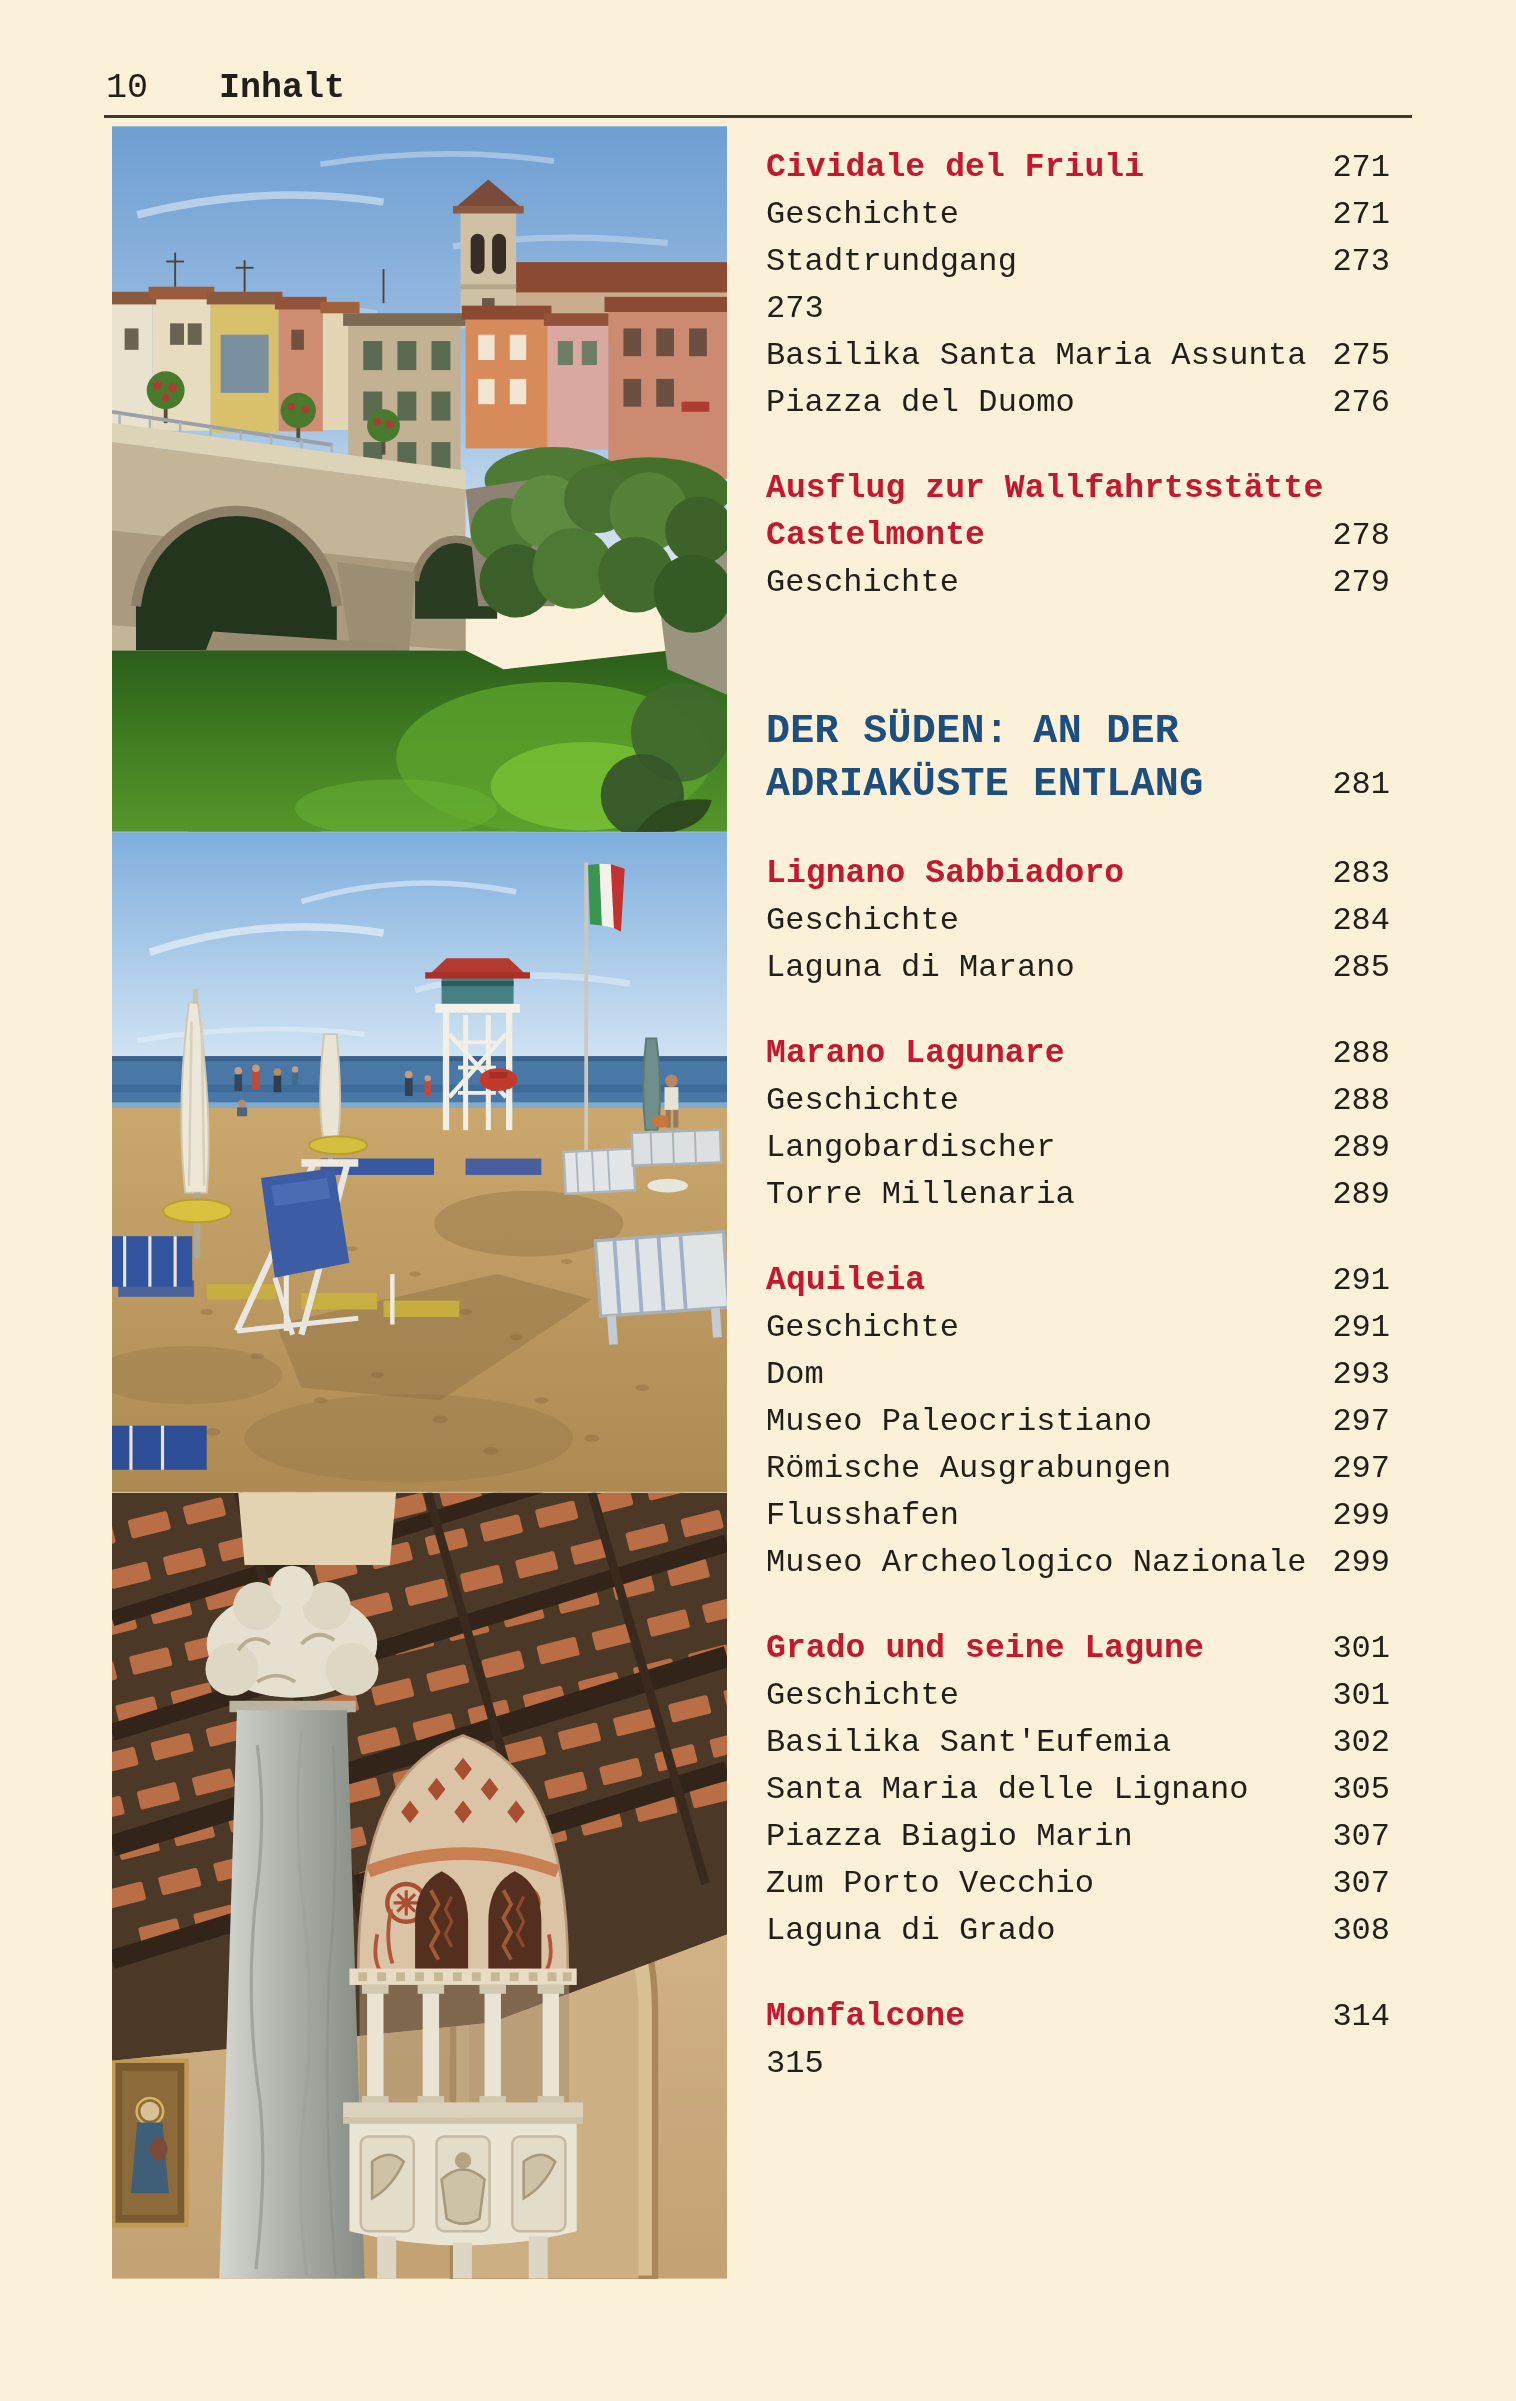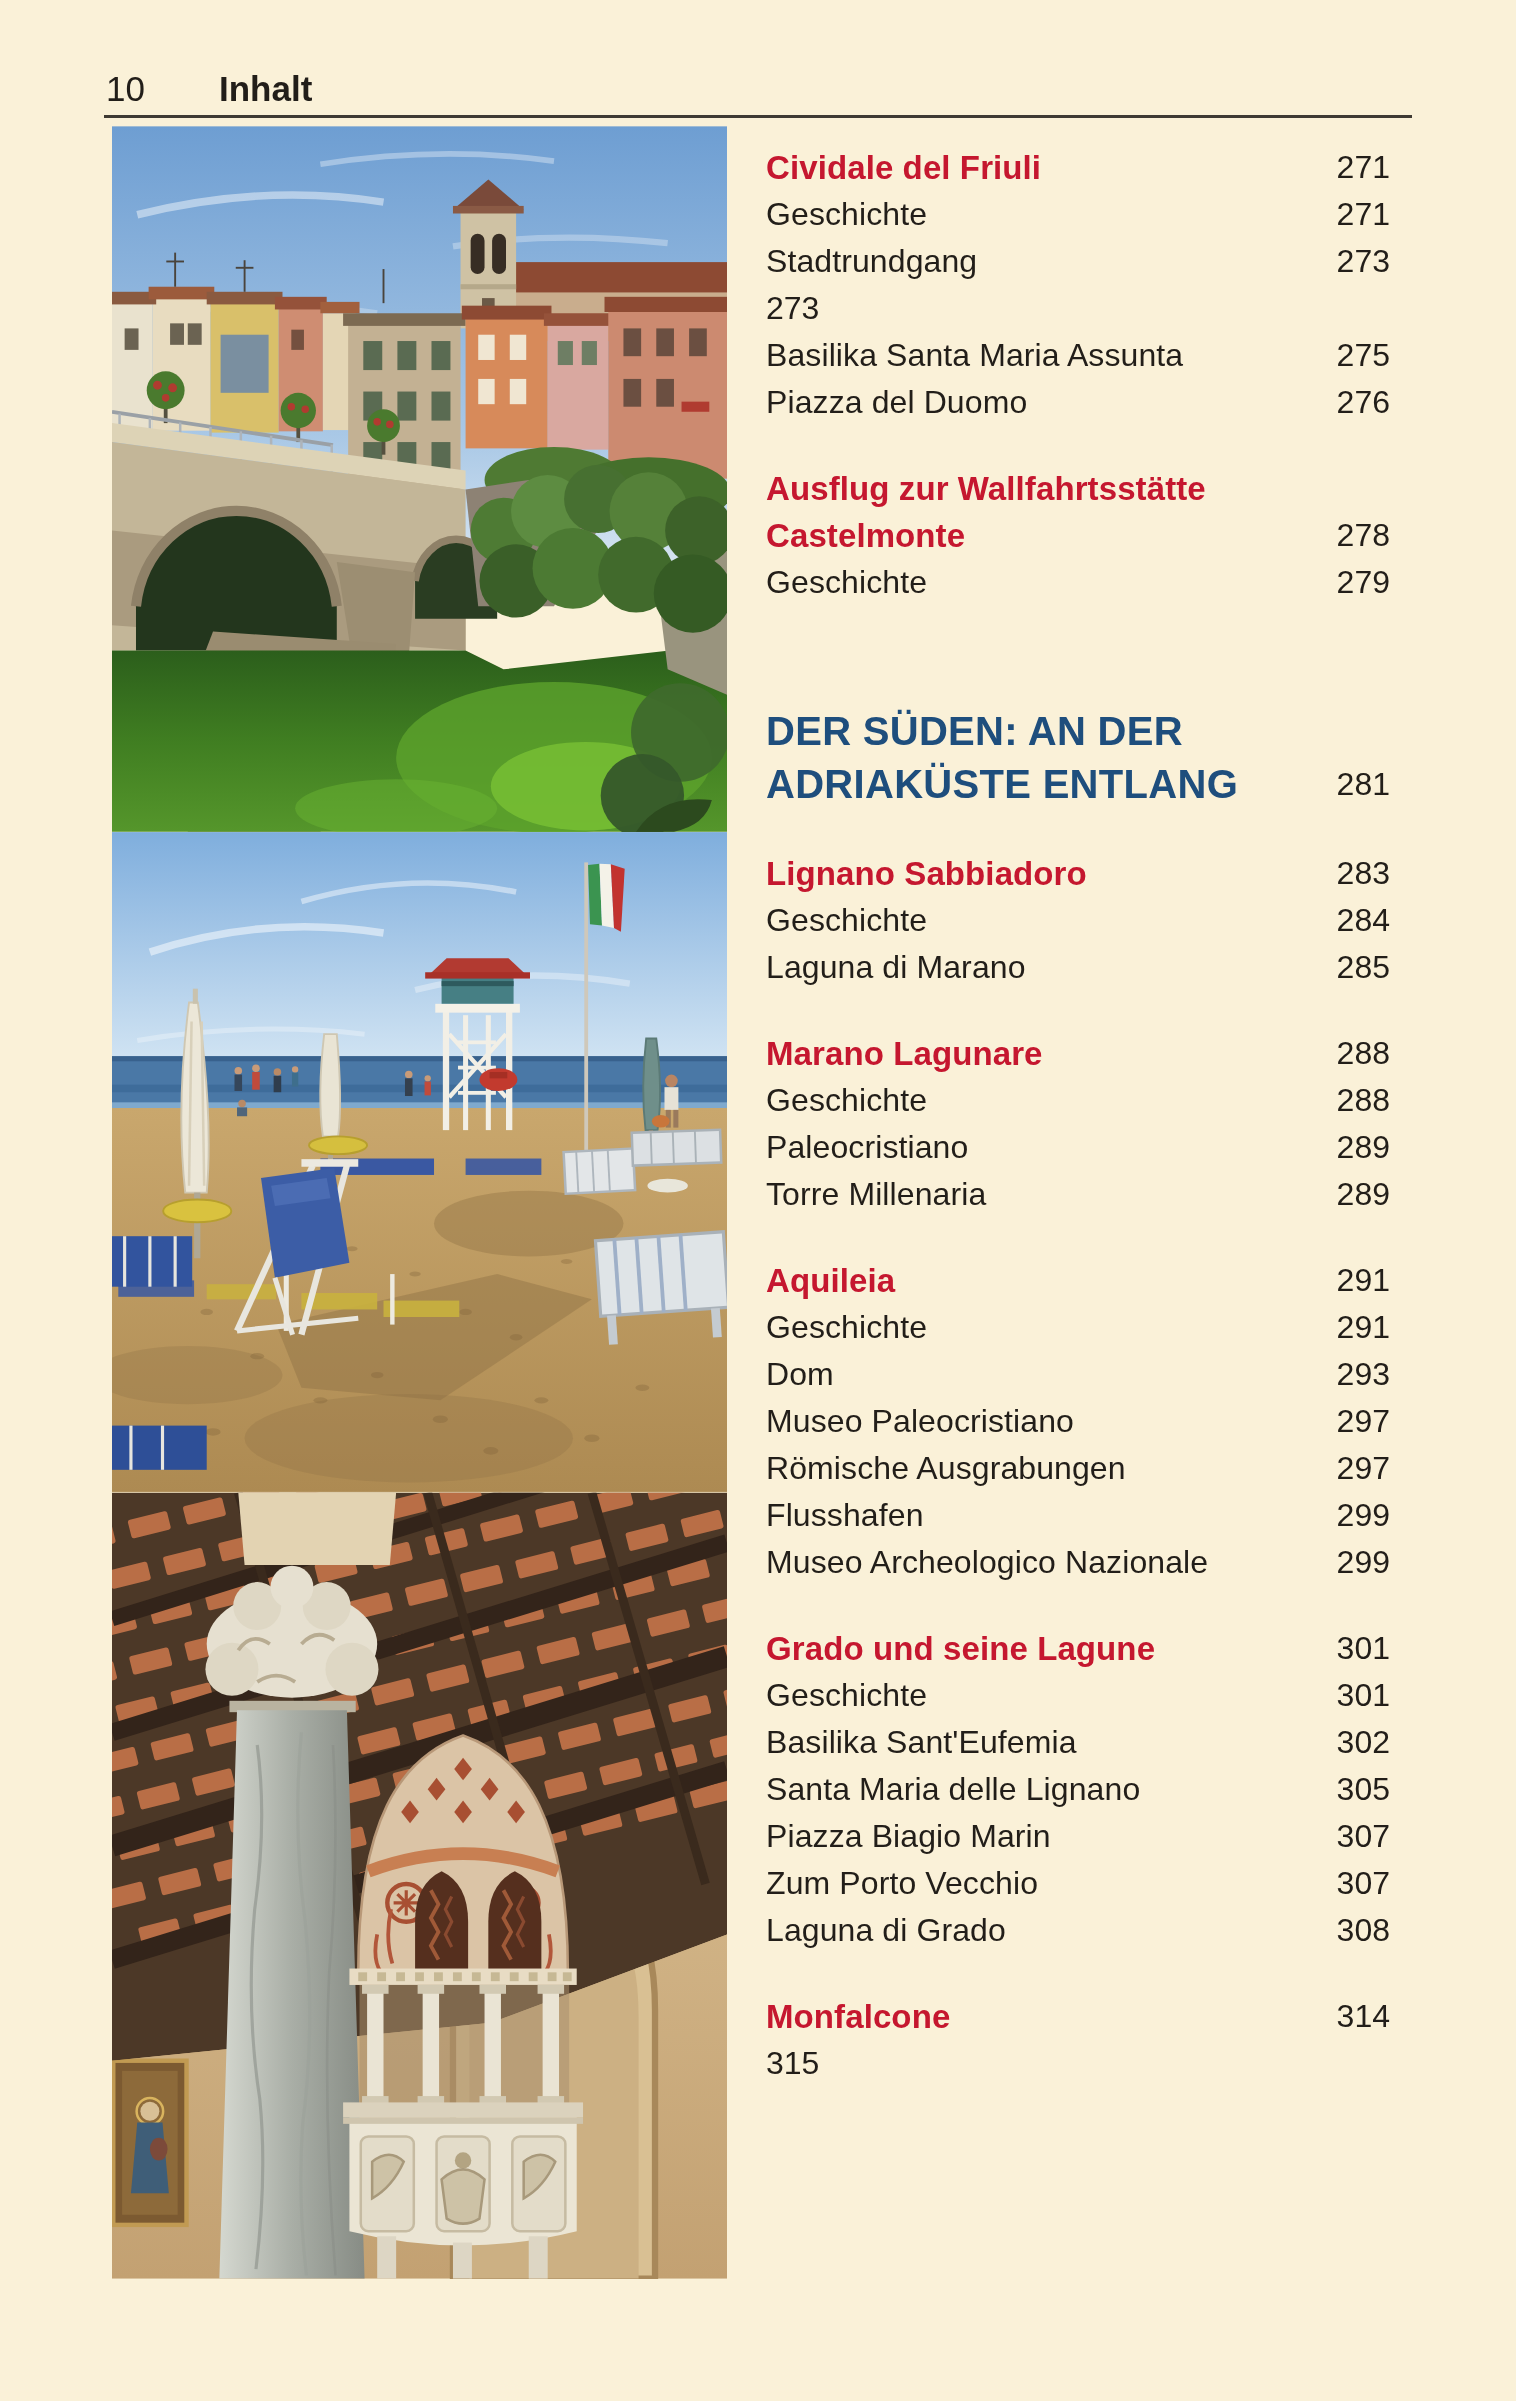--- a/index.html
+++ b/index.html
@@ -1,19 +1,19 @@
 <!DOCTYPE html>
 <html style="--bg: #FAF1D8; --red: #C5172F; --blue: #1E4E7D; --text: #221E19; --rule: #3E3A33;font-size:10px"><head>
 <meta charset="utf-8">
 <style>
   html,body{margin:0;padding:0;background:#FAF1D8;}
   .page{
     position:relative;width:1516px;height:2401px;overflow:hidden;
     background:var(--bg,#FAF1D8);
-    font-family:Liberation Sans, sans-serif;
+    font-family:Liberation Mono, monospace;
     color:var(--text,#221E19);
   }
   
   .folio{position:absolute;left:106px;top:71px;font-size:35px;line-height:1;color:var(--text);}
   .running-title{position:absolute;left:219px;top:71px;font-size:35px;line-height:1;font-weight:bold;color:var(--text);}
   .rule{position:absolute;left:104px;top:115px;width:1308px;height:3.2px;background:var(--rule,#3E3A33);}
   
   .photos{position:absolute;left:112px;top:126px;width:615px;height:2153px;}
   .photo{margin:0;padding:0;display:block;}
   .photo svg{display:block;}
@@ -681,21 +681,21 @@
       <section class="sec chapter">
         <div class="row title-row">
           <span class="lab chap-lab">Marano Lagunare</span>
           <span class="pg">288</span>
         </div>
         <div class="row entry-row">
           <span class="lab entry-lab">Geschichte</span>
           <span class="pg">288</span>
         </div>
         <div class="row entry-row">
-          <span class="lab entry-lab">Paleocristiano</span>
+          <span class="lab entry-lab">Langobardischer</span>
           <span class="pg">289</span>
         </div>
         <div class="row entry-row">
           <span class="lab entry-lab">Torre Millenaria</span>
           <span class="pg">289</span>
         </div>
       </section>
       <section class="sec chapter">
         <div class="row title-row">
           <span class="lab chap-lab">Aquileia</span>

